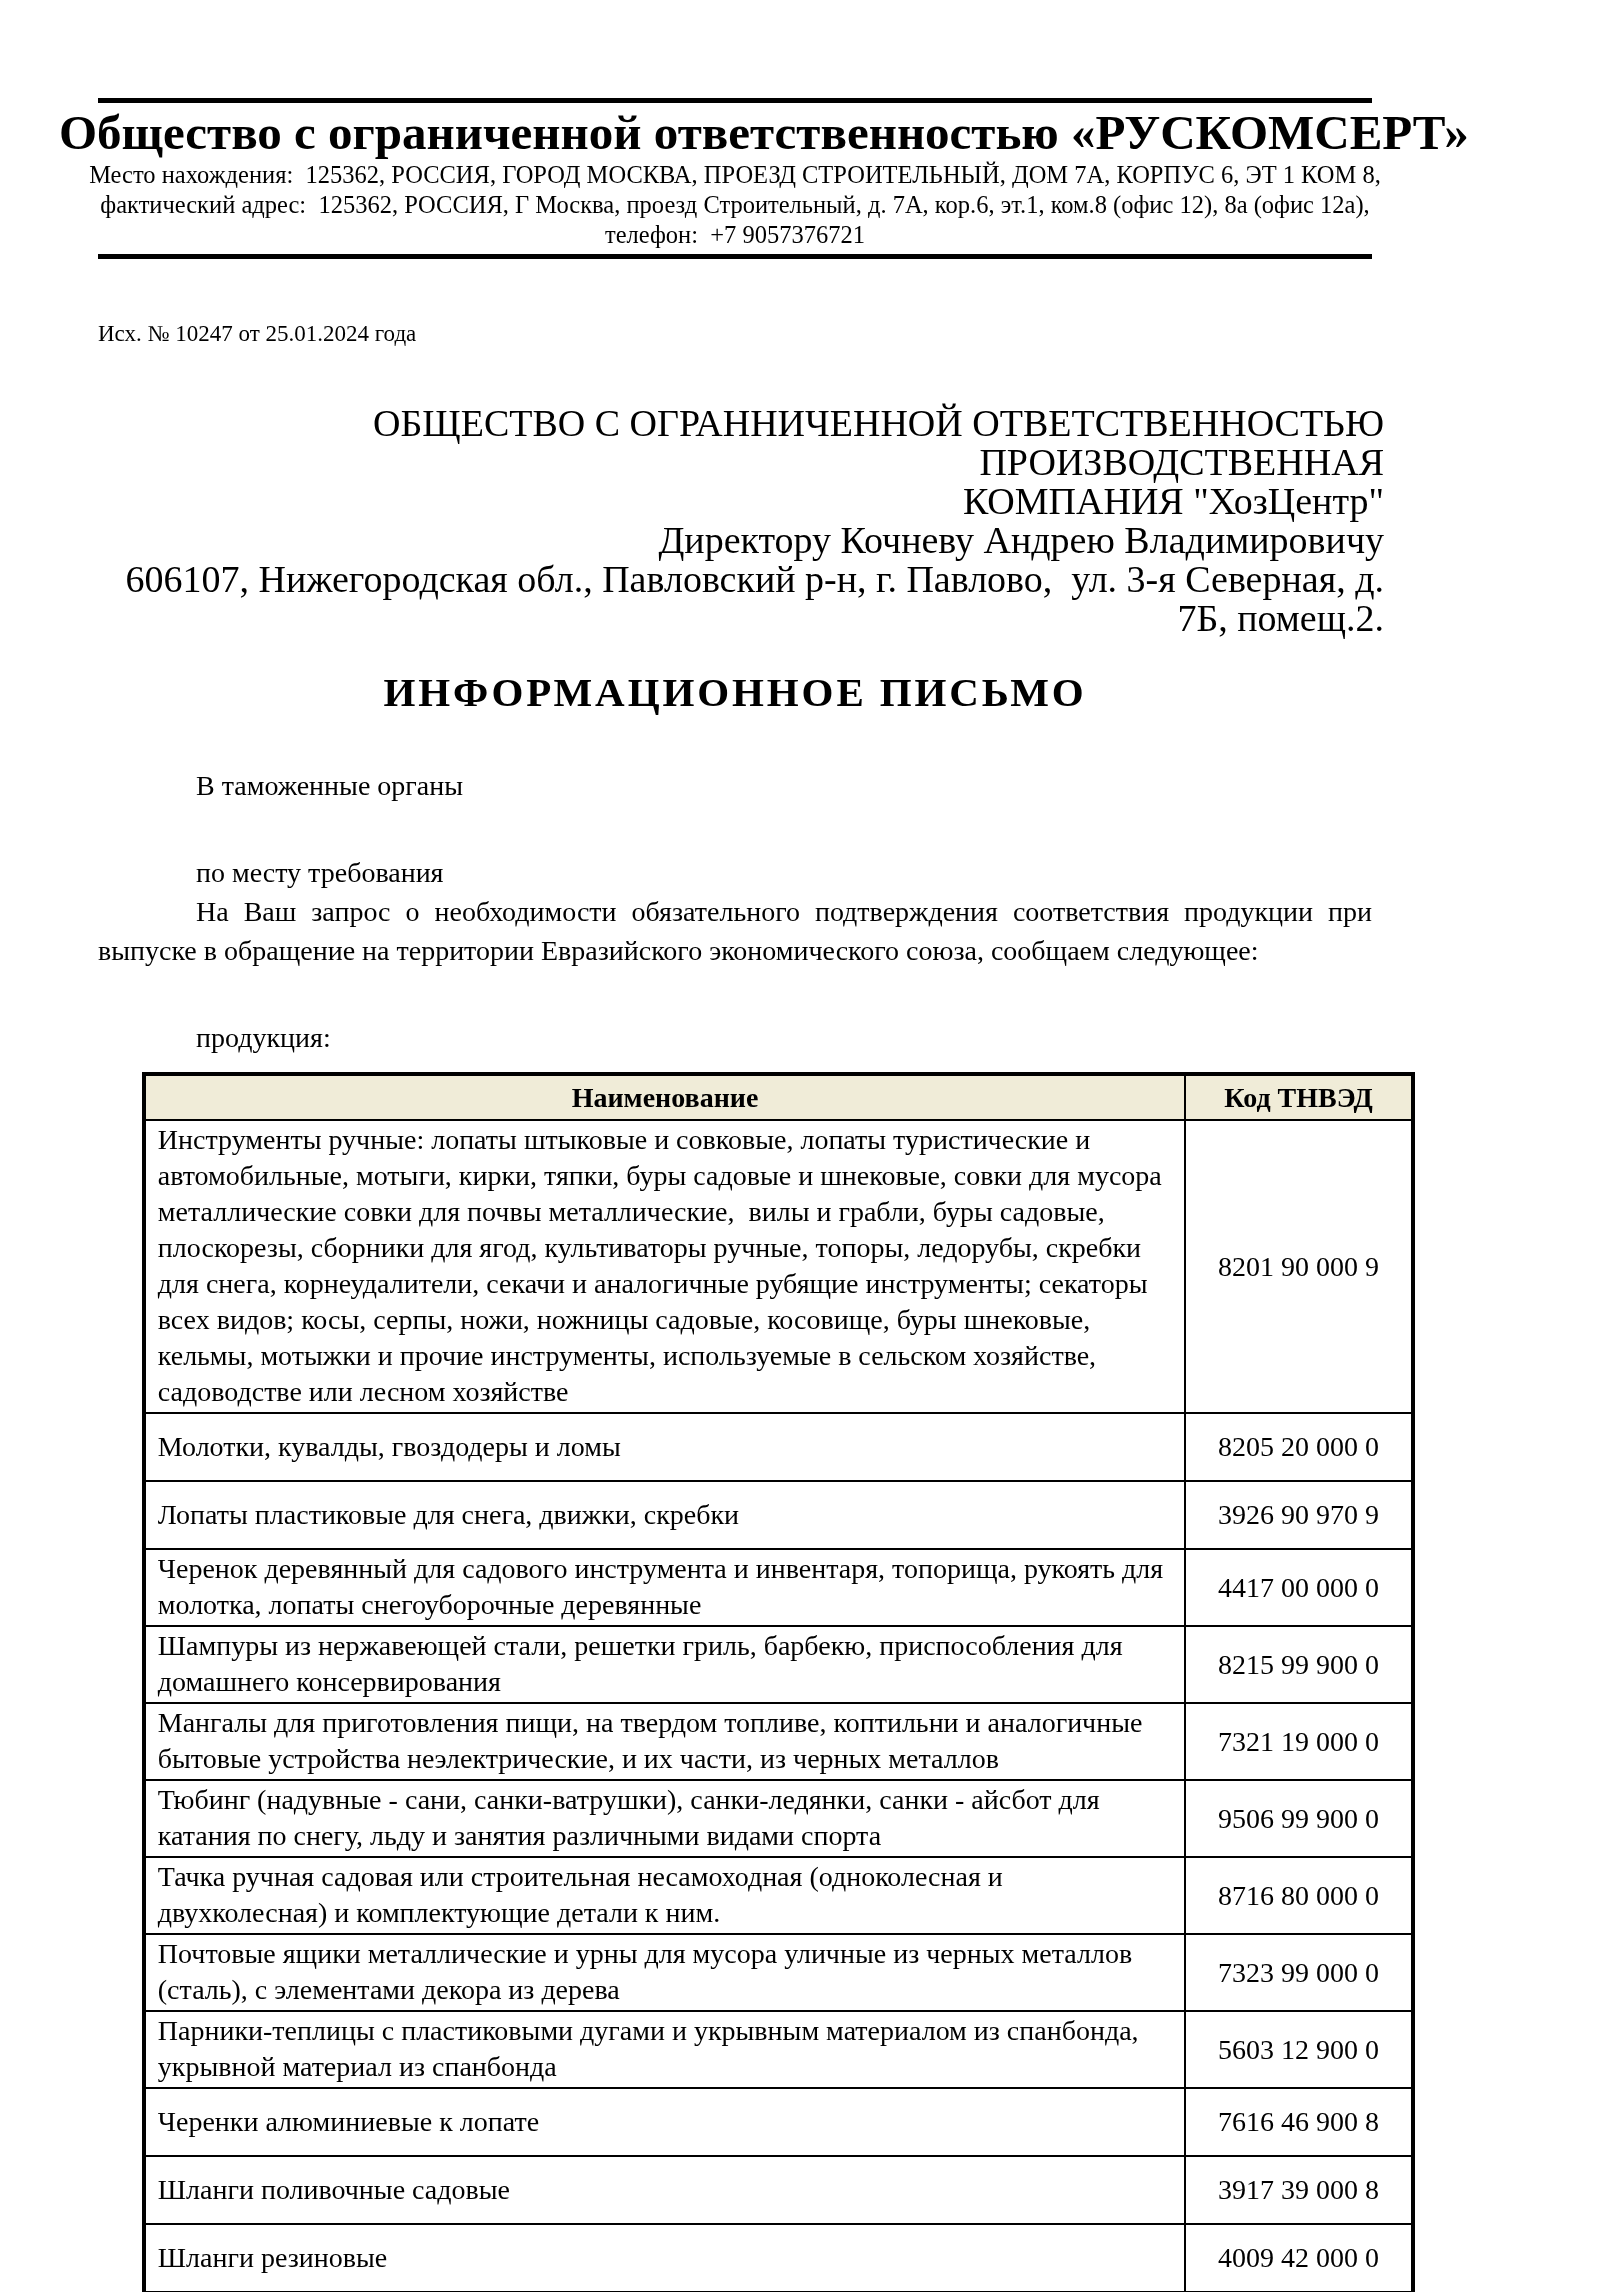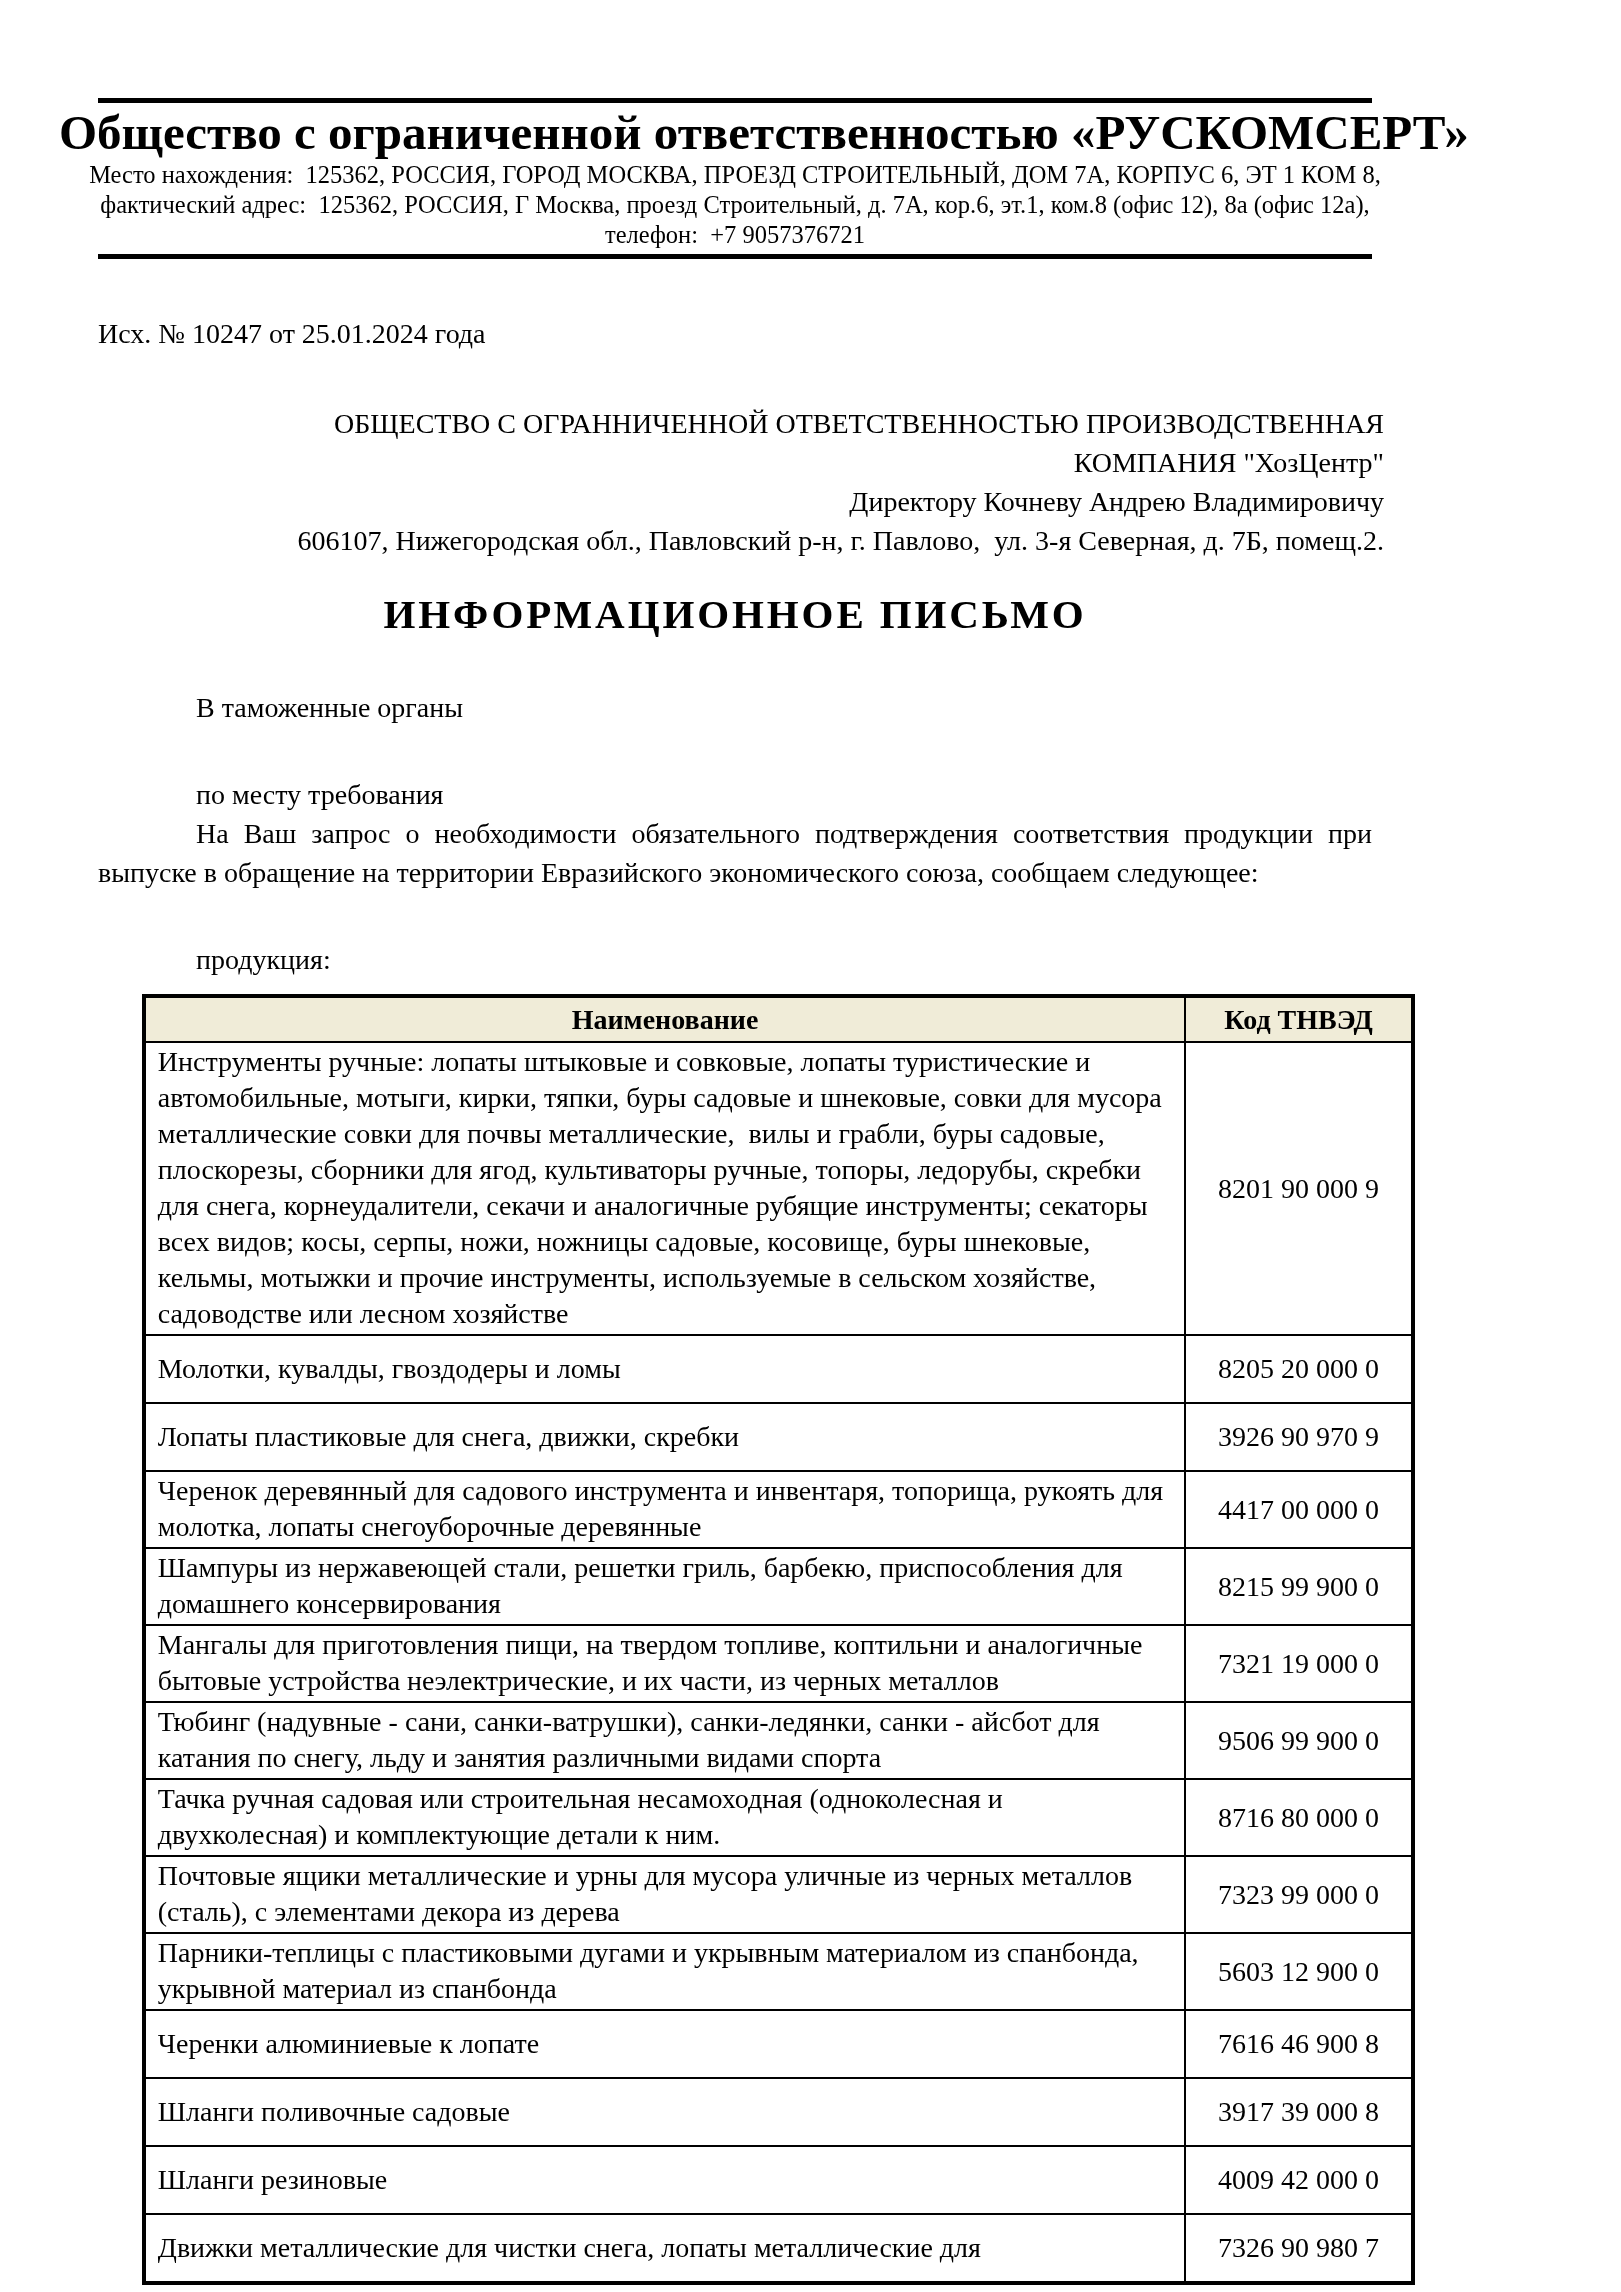--- a/index.html
+++ b/index.html
@@ -29,27 +29,27 @@
   }
   .addr-line {
     margin: 0 78px;
     text-align: center;
     font-size: 24.5px;
     line-height: 30px;
     white-space: pre-wrap;
   }
   .outgoing {
     margin: 57px 98px 0;
-    font-size: 28px;
+    font-size: 23px;
     line-height: 35px;
   }
   .addressee {
     margin: 53px 86px 0 98px;
     text-align: right;
-    font-size: 28px;
+    font-size: 38px;
     line-height: 39px;
   }
   .addressee-line { white-space: pre-wrap; }
   .letter-title {
     margin: 29px 98px 0;
     text-align: center;
     font-size: 41px;
     line-height: 51px;
     font-weight: bold;
     letter-spacing: 2.9px;

